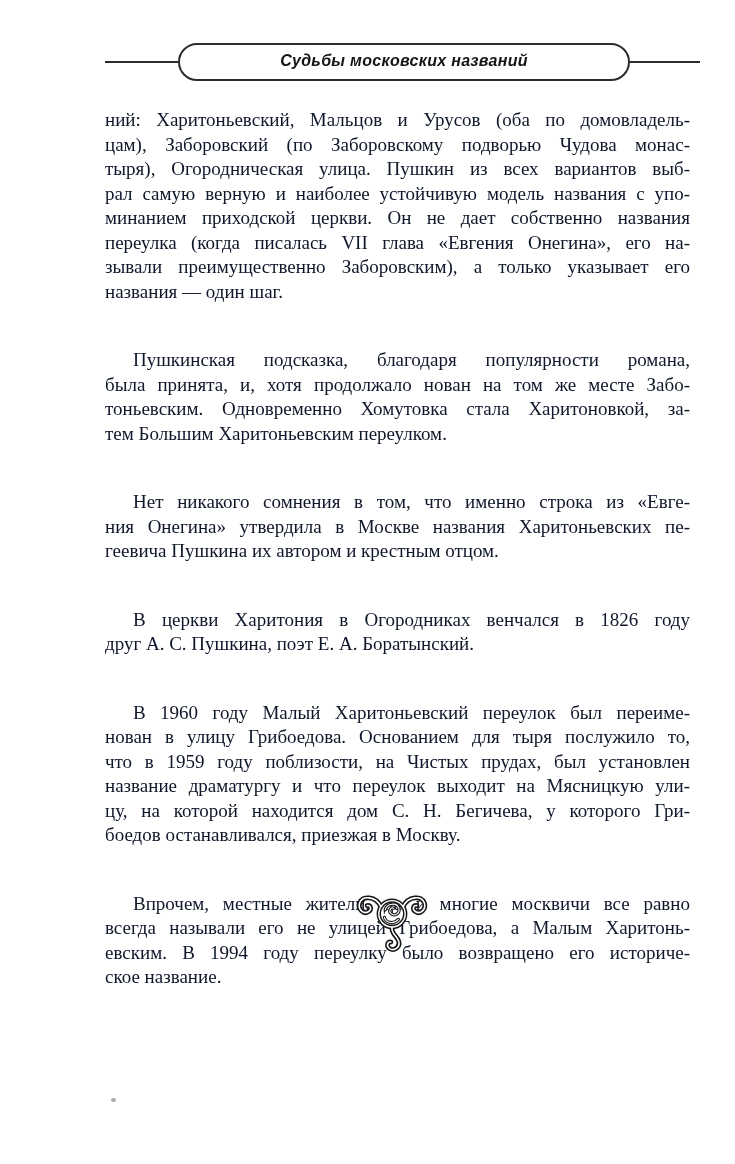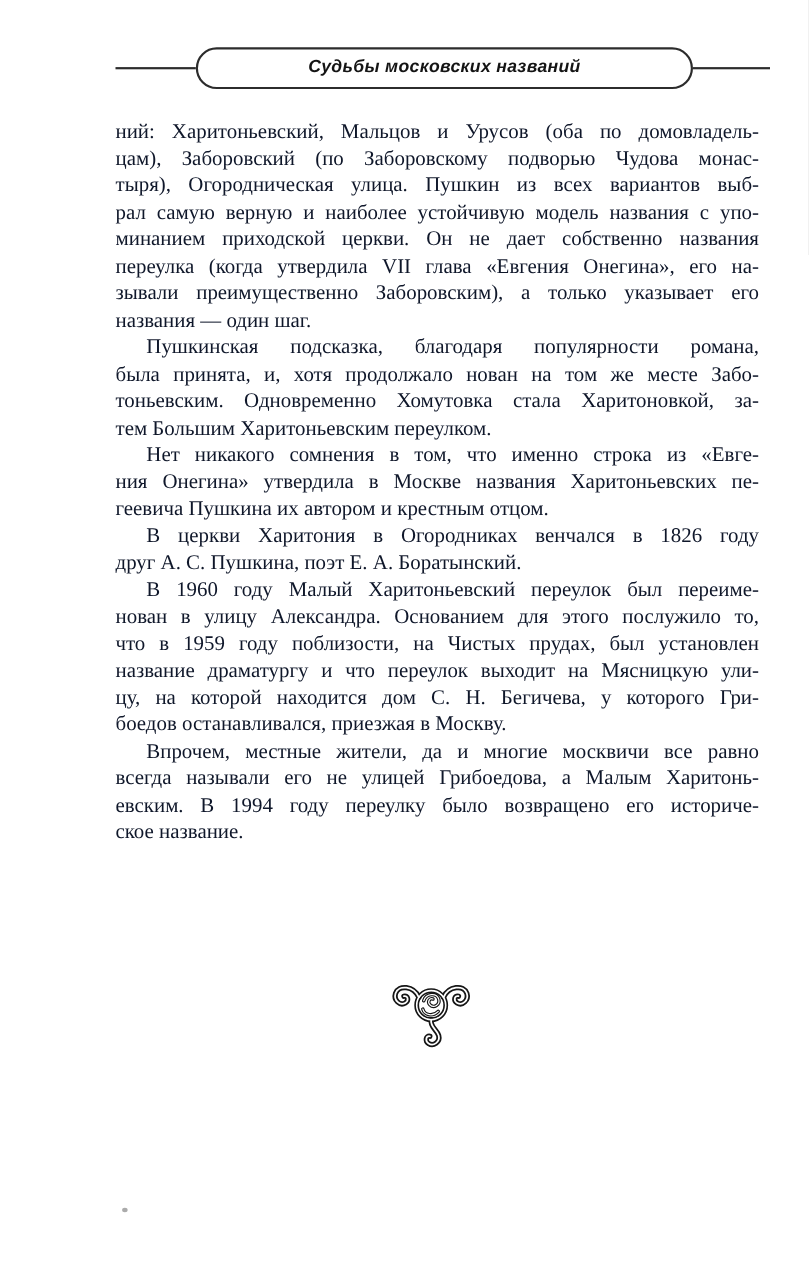--- a/index.html
+++ b/index.html
@@ -66,21 +66,21 @@
     line-height: 24.5px;
     color: #0f172a;
   }
   .paragraph { margin: 0; }
   .line {
     text-align: justify;
     text-align-last: justify;
     white-space: normal;
   }
   .line.last { text-align-last: left; }
-  .line.indent { text-indent: 28px; }
+  .line.indent { text-indent: 28px; margin-top: 44px; }
 
   
   #ornament {
     position: absolute;
     left: 352px;
     top: 889px;
     width: 80px;
     height: 72px;
   }
 
@@ -109,42 +109,42 @@
     <div class="head-rule right"></div>
   </div>
 
   <div id="body-text">
       <div class="paragraph">
         <div class="line">ний: Харитоньевский, Мальцов и Урусов (оба по домовладель-</div>
         <div class="line">цам), Заборовский (по Заборовскому подворью Чудова монас-</div>
         <div class="line">тыря), Огородническая улица. Пушкин из всех вариантов выб-</div>
         <div class="line">рал самую верную и наиболее устойчивую модель названия с упо-</div>
         <div class="line">минанием приходской церкви. Он не дает собственно названия</div>
-        <div class="line">переулка (когда утвердила VII глава «Евгения Онегина», его на-</div>
+        <div class="line">переулка (когда писалась VII глава «Евгения Онегина», его на-</div>
         <div class="line">зывали преимущественно Заборовским), а только указывает его</div>
         <div class="line last">названия — один шаг.</div>
       </div>
       <div class="paragraph">
         <div class="line indent">Пушкинская подсказка, благодаря популярности романа,</div>
         <div class="line">была принята, и, хотя продолжало нован на том же месте Забо-</div>
         <div class="line">тоньевским. Одновременно Хомутовка стала Харитоновкой, за-</div>
         <div class="line last">тем Большим Харитоньевским переулком.</div>
       </div>
       <div class="paragraph">
         <div class="line indent">Нет никакого сомнения в том, что именно строка из «Евге-</div>
         <div class="line">ния Онегина» утвердила в Москве названия Харитоньевских пе-</div>
         <div class="line last">геевича Пушкина их автором и крестным отцом.</div>
       </div>
       <div class="paragraph">
         <div class="line indent">В  церкви Харитония в Огородниках венчался в 1826 году</div>
         <div class="line last">друг А. С. Пушкина, поэт Е. А. Боратынский.</div>
       </div>
       <div class="paragraph">
         <div class="line indent">В  1960 году Малый Харитоньевский переулок был переиме-</div>
-        <div class="line">нован в улицу Александра. Основанием для этого послужило то,</div>
+        <div class="line">нован в улицу Грибоедова. Основанием для тыря послужило то,</div>
         <div class="line">что в 1959 году поблизости, на Чистых прудах, был установлен</div>
         <div class="line">название драматургу и что переулок выходит на Мясницкую ули-</div>
         <div class="line">цу, на которой находится дом С. Н. Бегичева, у которого Гри-</div>
         <div class="line last">боедов останавливался, приезжая в Москву.</div>
       </div>
       <div class="paragraph">
         <div class="line indent">Впрочем, местные жители, да и многие москвичи все равно</div>
         <div class="line">всегда называли его не улицей Грибоедова, а Малым Харитонь-</div>
         <div class="line">евским. В 1994 году переулку было возвращено его историче-</div>
         <div class="line last">ское название.</div>

